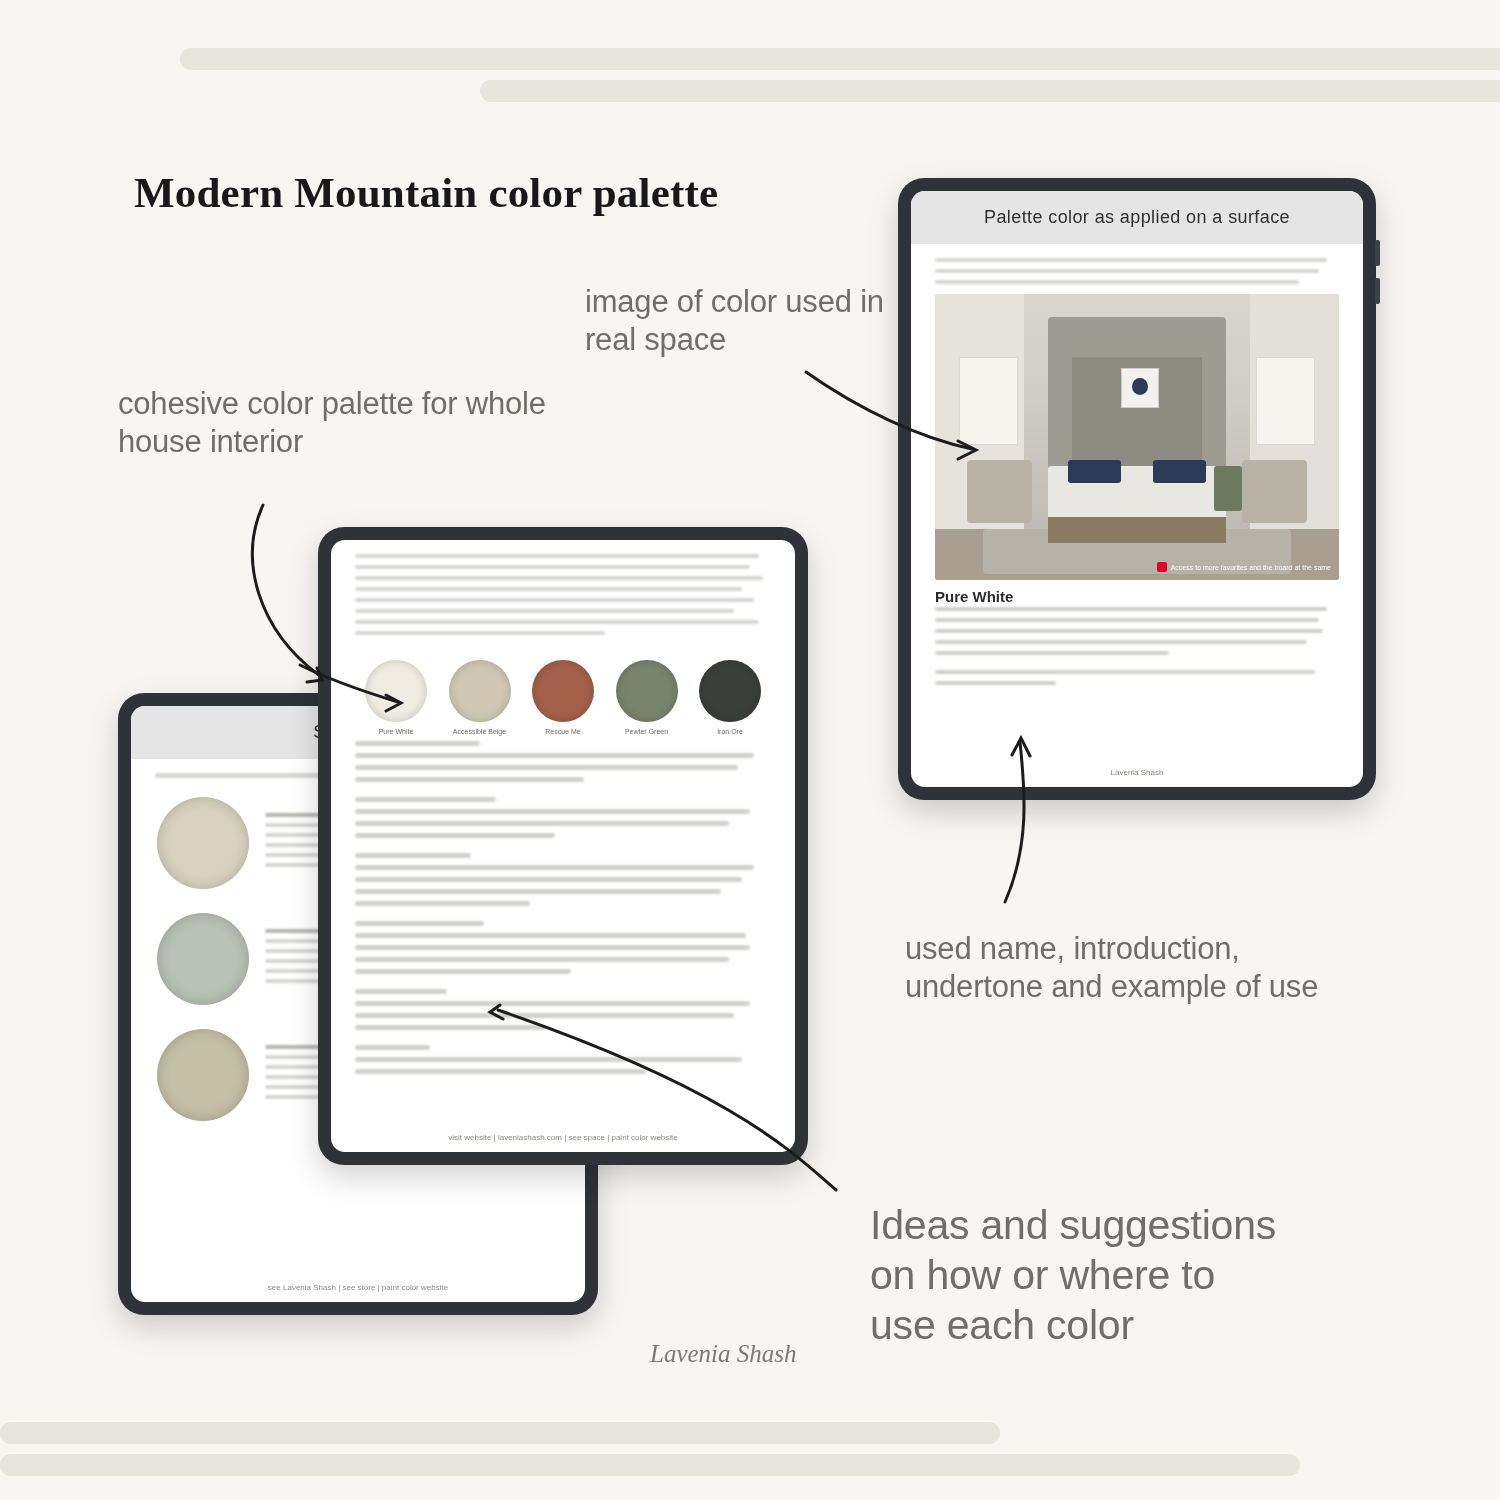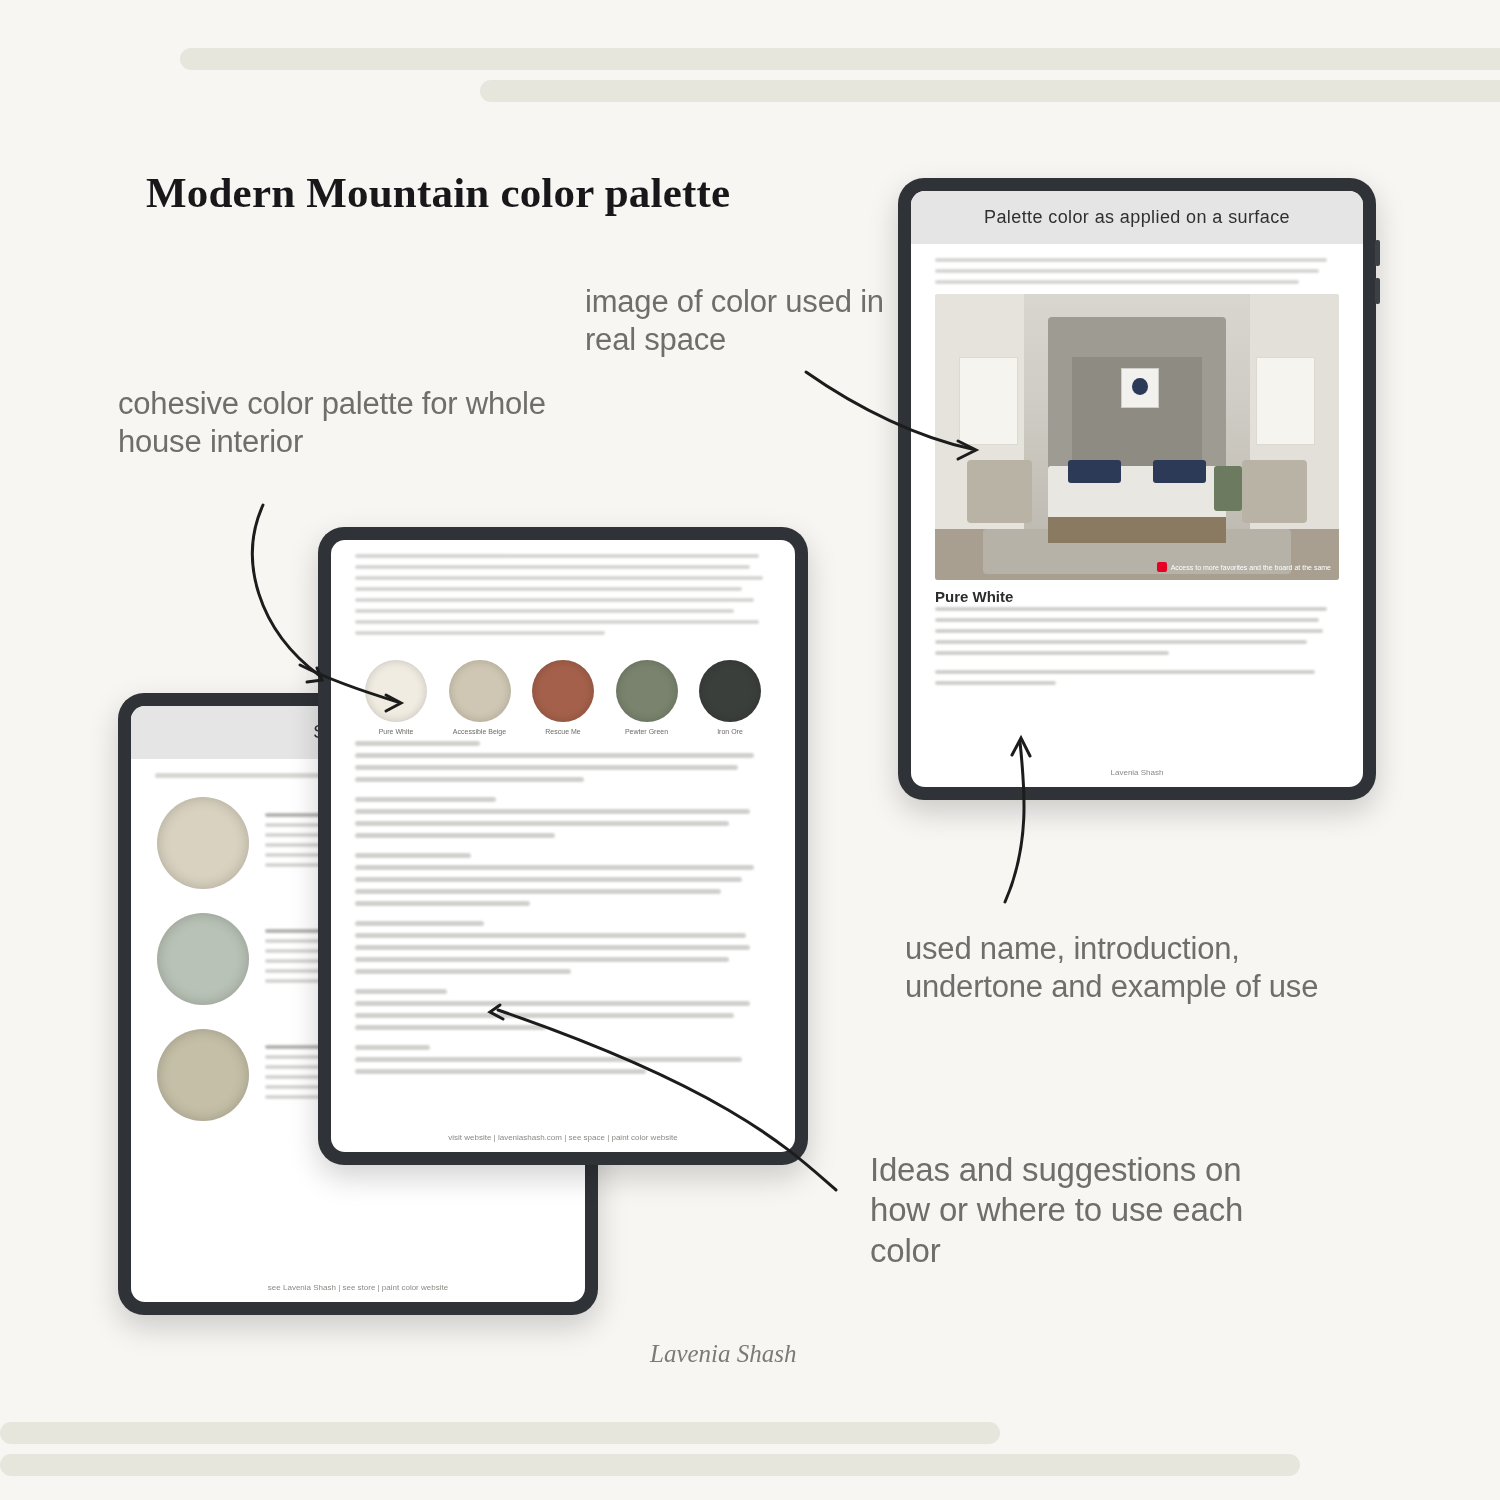--- a/index.html
+++ b/index.html
@@ -22,42 +22,42 @@
     border-radius: 40px;
   }
   .bar-top-1 { left: 180px; top: 48px; width: 1330px; height: 22px; }
   .bar-top-2 { left: 480px; top: 80px; width: 1040px; height: 22px; }
   .bar-bot-1 { left: 0px;   top: 1422px; width: 1000px; height: 22px; }
   .bar-bot-2 { left: 0px;   top: 1454px; width: 1300px; height: 22px; }
 
   
   .headline {
     position: absolute;
-    left: 146px;
+    left: 134px;
     top: 168px;
     font-family: "Liberation Serif", serif;
     font-weight: bold;
     font-size: 43px;
     color: #18181a;
     letter-spacing: 0.2px;
   }
 
   
   .anno {
     position: absolute;
     font-family: "Liberation Sans", sans-serif;
     font-weight: normal;
     color: #6e6f6a;
     line-height: 1.22;
     letter-spacing: -0.2px;
   }
   .anno-1 { left: 118px; top: 385px; width: 470px; font-size: 31px; }
   .anno-2 { left: 585px; top: 283px; width: 320px; font-size: 31px; }
   .anno-3 { left: 905px; top: 930px; width: 450px; font-size: 31px; }
-  .anno-4 { left: 870px; top: 1150px; width: 420px; font-size: 33px; }
+  .anno-4 { left: 870px; top: 1200px; width: 420px; font-size: 41px; }
 
   .signature {
     position: absolute;
     left: 650px;
     top: 1340px;
     font-family: "Liberation Serif", serif;
     font-style: italic;
     font-size: 25px;
     color: #7a7b76;
   }

